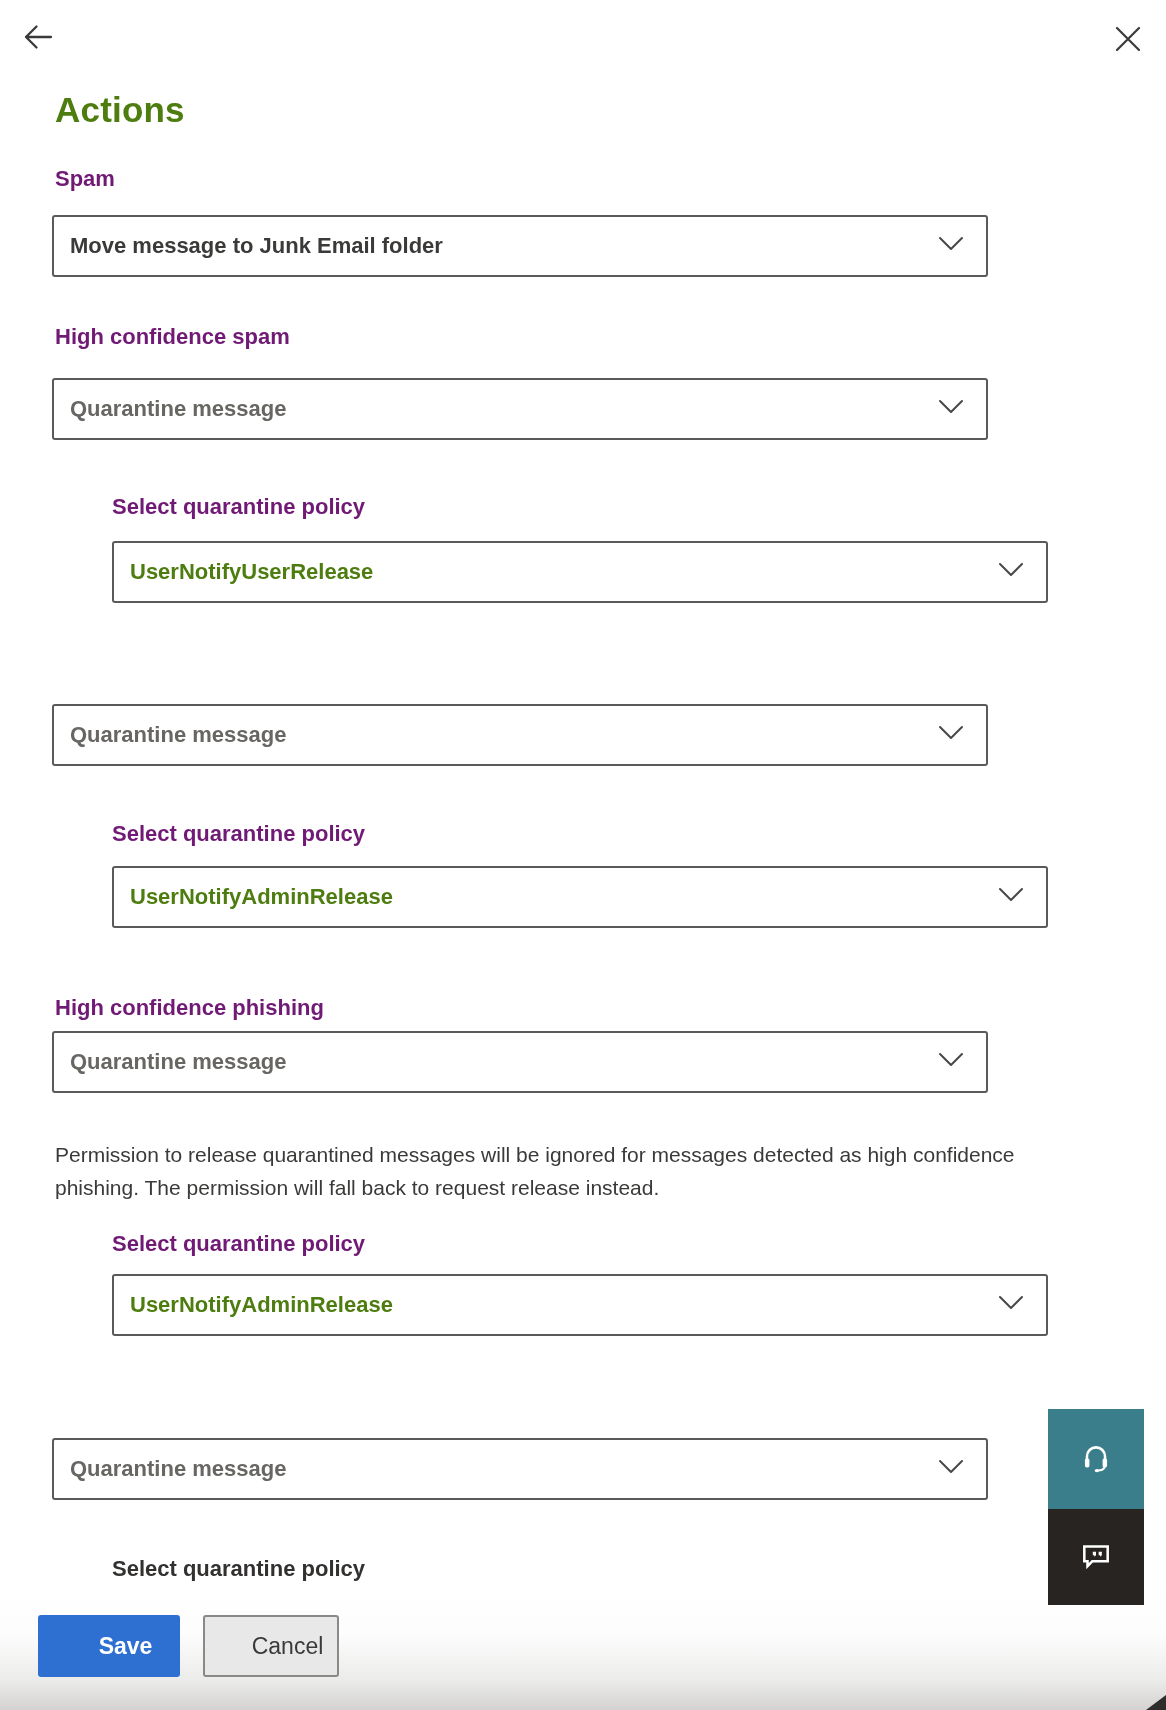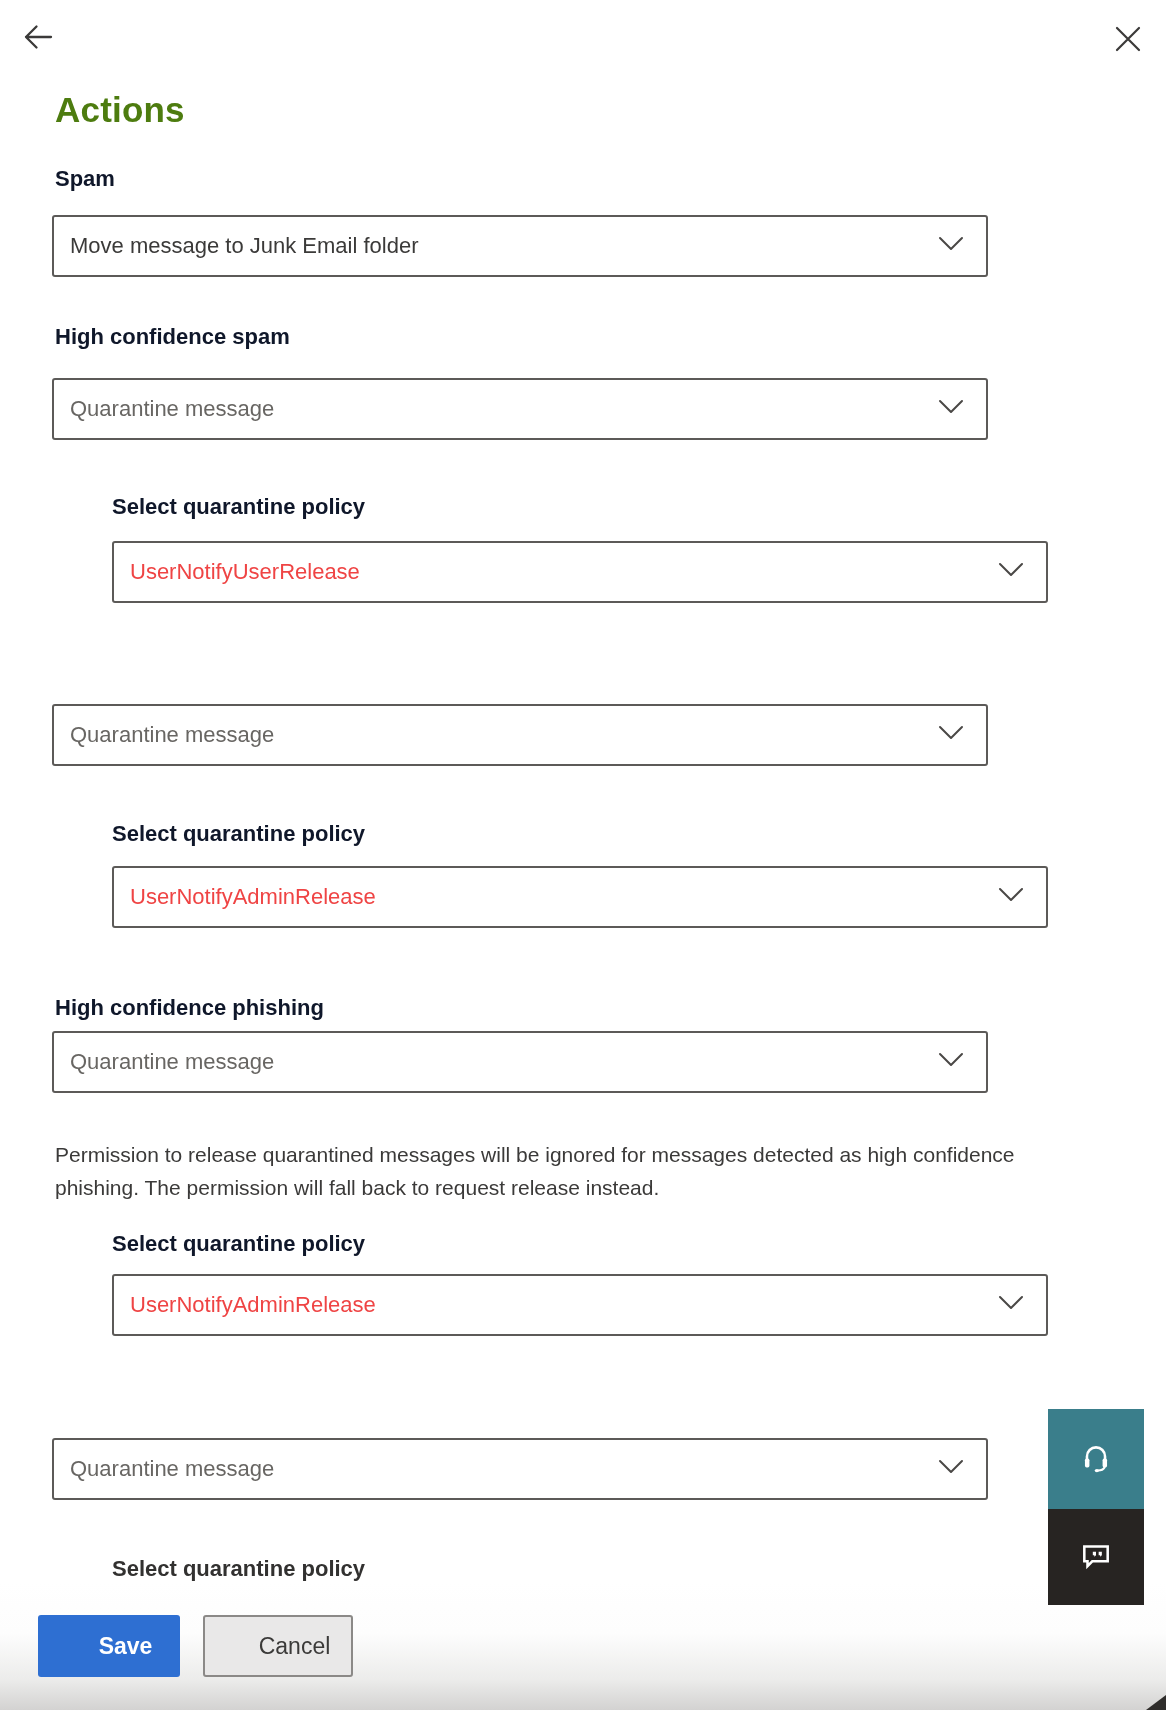--- a/index.html
+++ b/index.html
@@ -34,46 +34,47 @@
     font-weight: 700;
     color: #4d7c0f;
     letter-spacing: 0.2px;
   }
 
   
   .field-label {
     position: absolute;
     font-size: 22px;
     font-weight: 600;
-    color: #0f172a;
+    color: #701a75;
     white-space: nowrap;
   }
 
   
   .select {
     position: absolute;
     width: 936px;
     height: 62px;
     background: #ffffff;
     border: 2px solid #5c5a58;
     border-radius: 3px;
     display: flex;
     align-items: center;
     padding: 0 56px 0 16px;
     cursor: pointer;
+    font-weight: bold;
   }
   .select .value {
     font-size: 22px;
     white-space: nowrap;
     overflow: hidden;
     text-overflow: ellipsis;
   }
   .value-dark { color: #3b3a39; }
   .value-gray { color: #68666-4; color: #686663; }
-  .value-mid  { color: #ef4444; }
+  .value-mid  { color: #4d7c0f; }
   .select .chev {
     position: absolute;
     right: 22px;
     top: 50%;
     transform: translateY(-50%);
   }
 
   
   .note {
     position: absolute;
@@ -124,21 +125,21 @@
     padding-left: 33px;
   }
   #save-btn {
     left: 38px; top: 1615px; width: 142px;
     background: #2e6fd2;
     border: none;
     color: #ffffff;
     font-weight: 600;
   }
   #cancel-btn {
-    left: 203px; top: 1615px; width: 150px;
+    left: 203px; top: 1615px; width: 136px;
     background: #e9e8e8;
     border: 2px solid #8b8987;
     color: #3b3a39;
     font-weight: 400;
   }
 
   
   .side-widget {
     position: absolute;
     left: 1048px;

